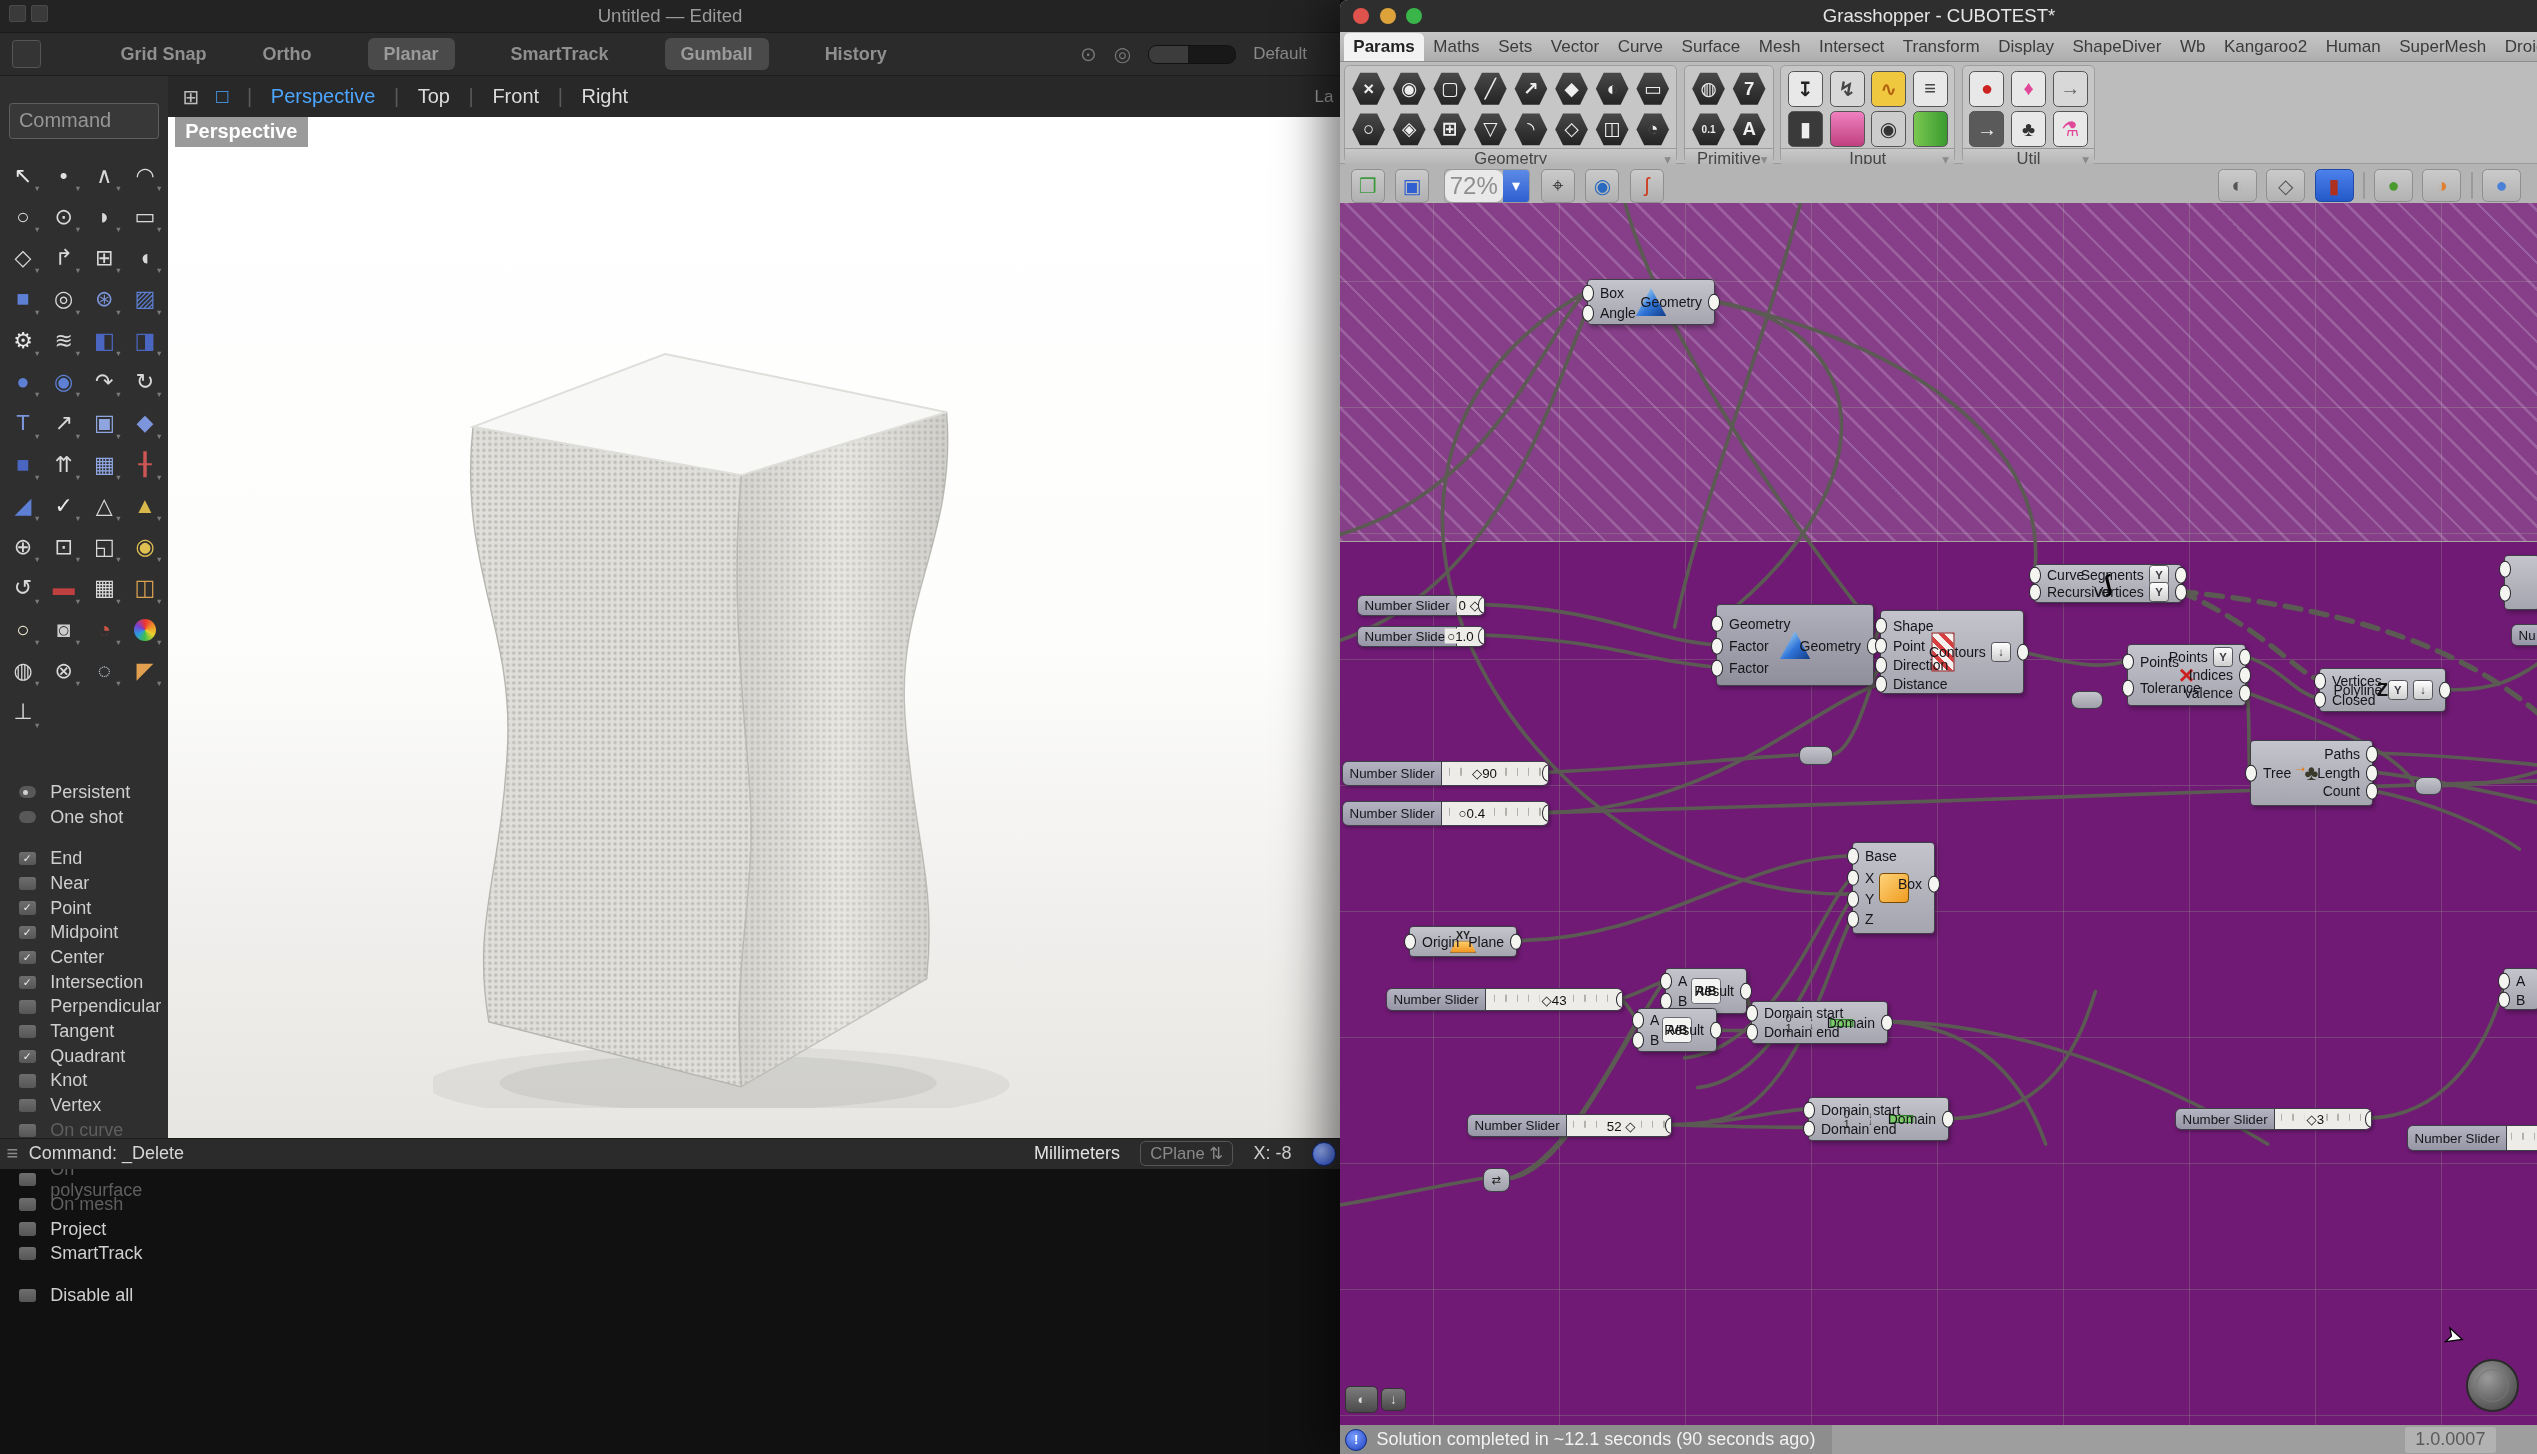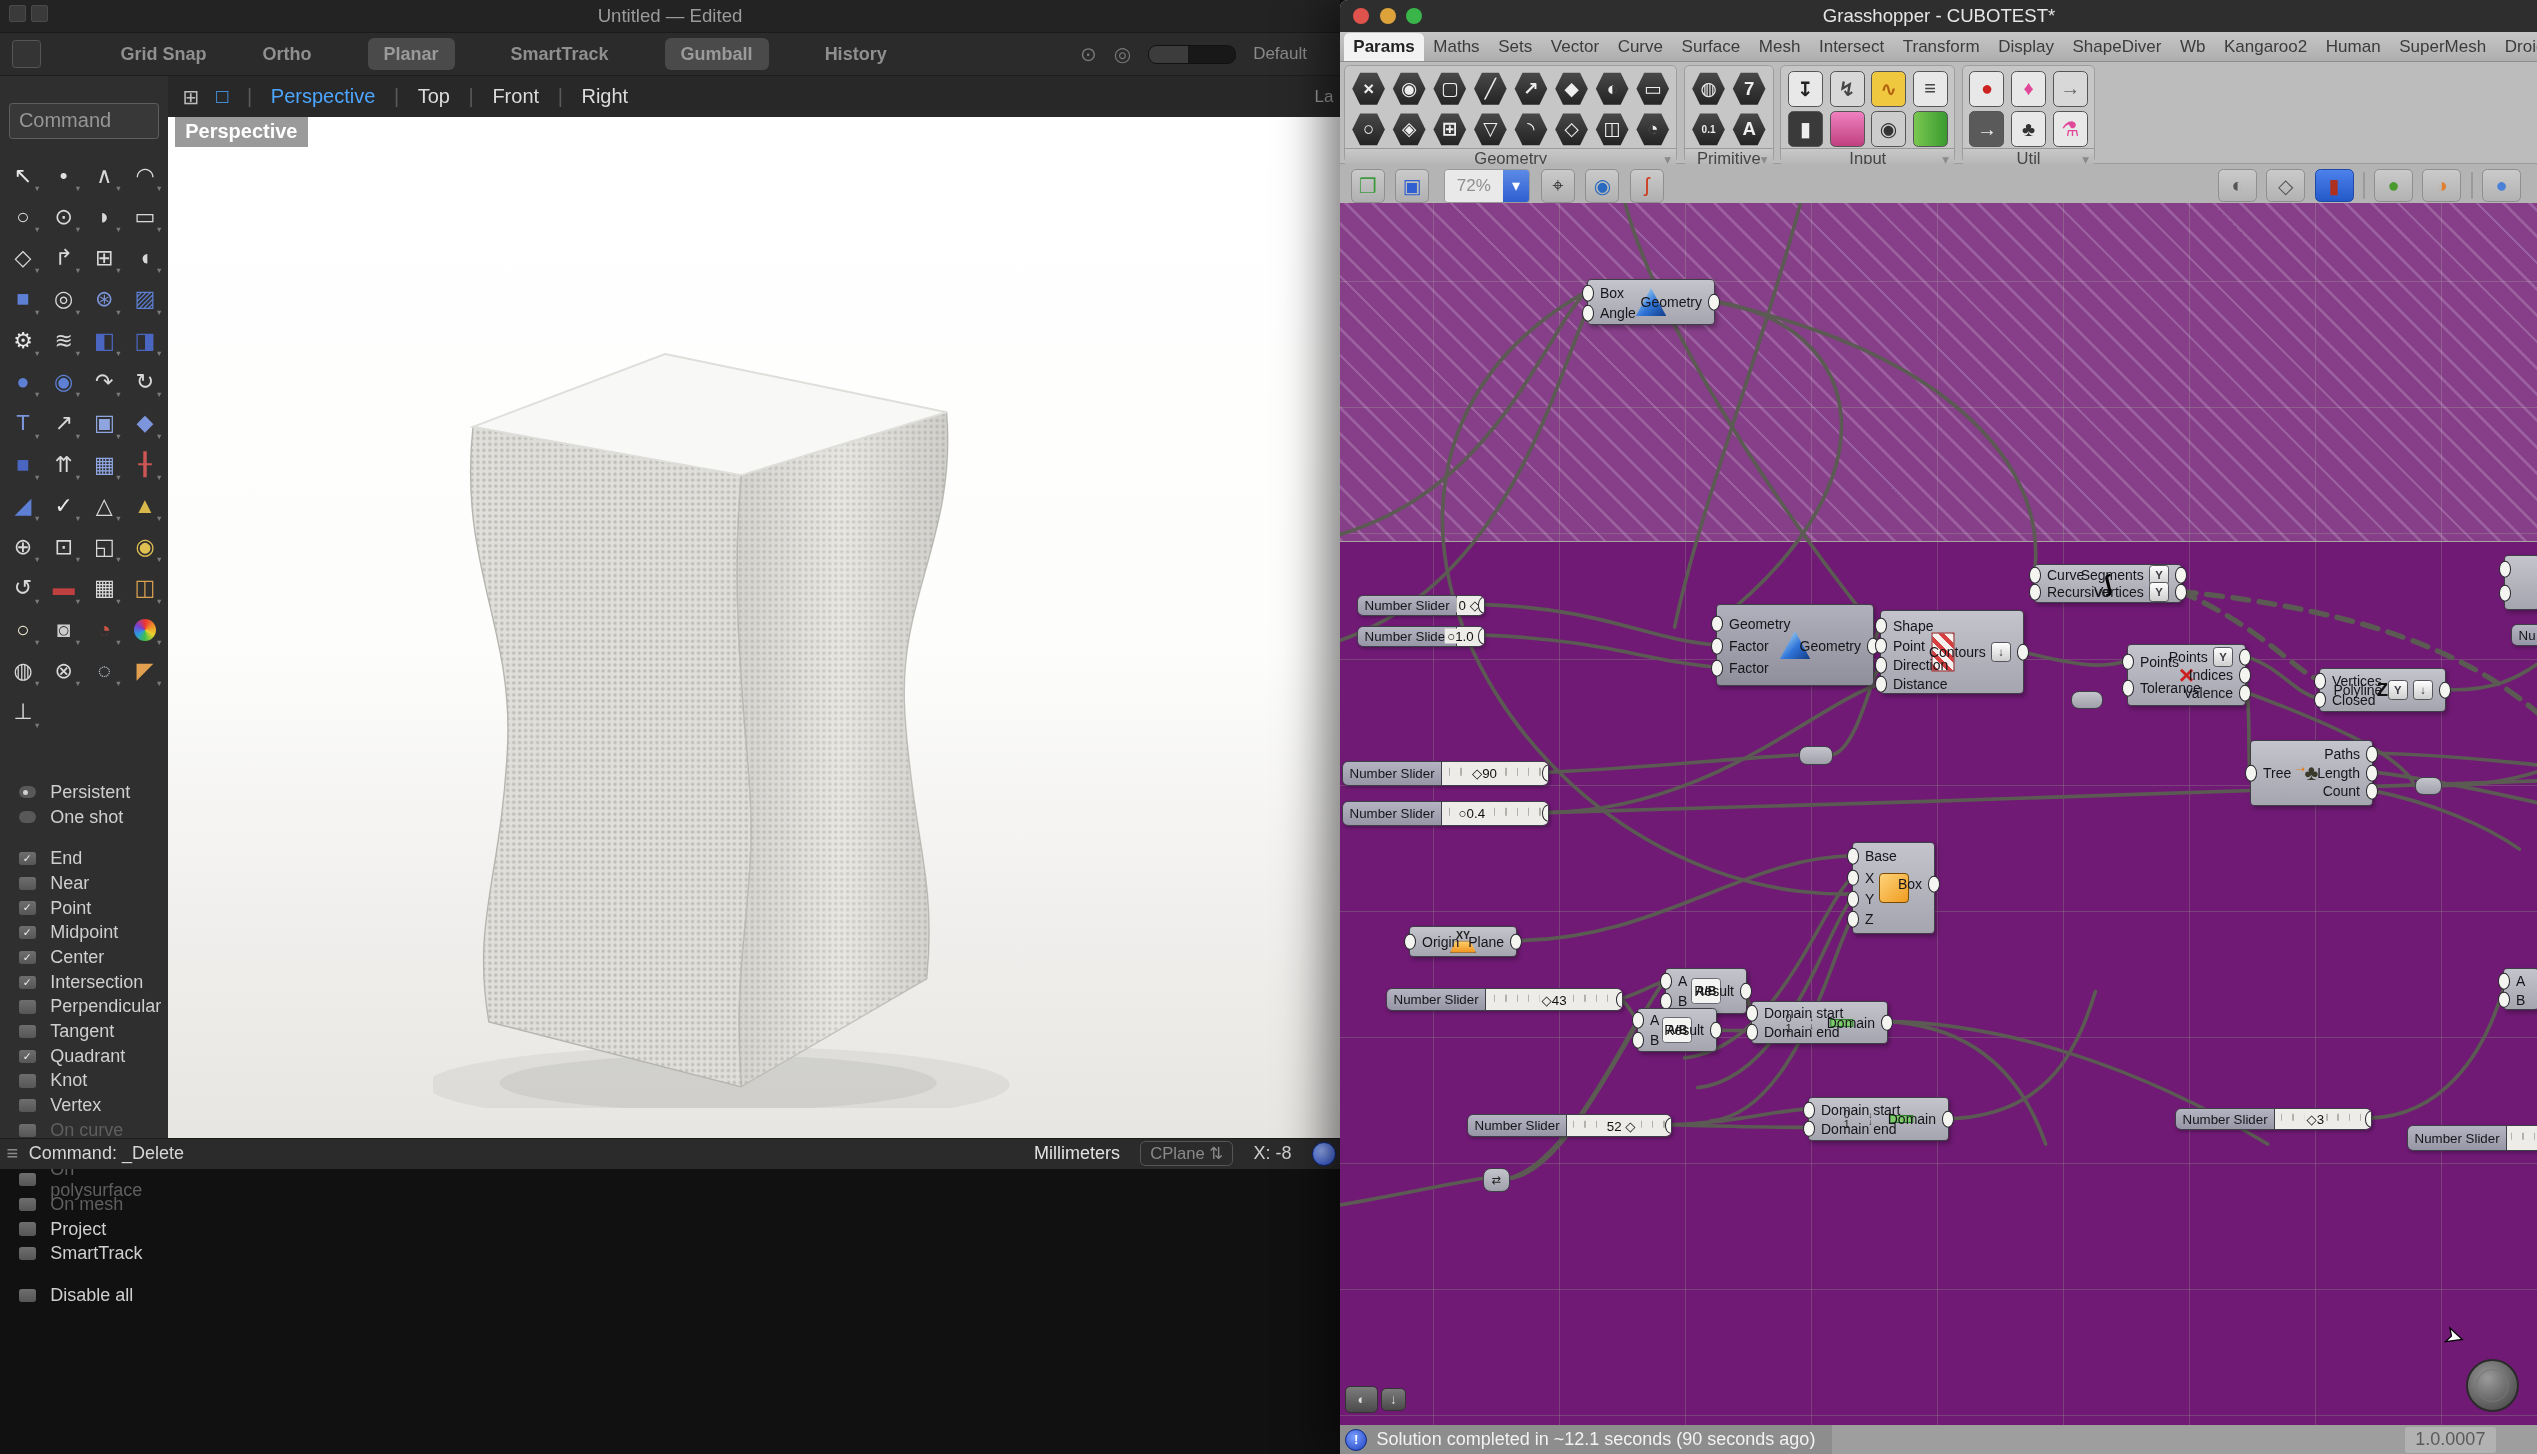--- a/index.html
+++ b/index.html
@@ -88,21 +88,21 @@
   .g-tile{width:33px;height:34px;border-radius:5.3px;border:1.3px solid #555;display:flex;align-items:center;
           justify-content:center;font-size:20px;font-weight:bold;}
   .g-glabel{height:22.5px;background:linear-gradient(#c8c8c8,#b0b0b0);border-top:0.7px solid #999;
             border-radius:0 0 4px 4px;color:#454545;font-size:16.6px;display:flex;align-items:center;
             justify-content:center;position:relative;}
   .g-glabel .dd{position:absolute;right:5.3px;color:#8a8a8a;font-size:13.3px;}
   .g-toolbar{height:44px;background:#b4b4b4;border-bottom:1.3px solid #949494;display:flex;align-items:center;position:relative;}
   .g-tbtn{width:32px;height:32px;margin-left:10.6px;background:linear-gradient(#cacaca,#b0b0b0);
           border:1.3px solid #8f8f8f;border-radius:5.3px;display:flex;align-items:center;justify-content:center;font-size:20px;}
   .g-zoom{display:flex;margin-left:14.6px;height:32px;border:1.3px solid #9a9a9a;border-radius:4px;overflow:hidden;}
-  .g-zoomval{width:58px;background:#e9e9e9;color:#8f8f8f;font-size:17px;display:flex;align-items:center;justify-content:center;}
+  .g-zoomval{width:58px;background:#e9e9e9;color:#8f8f8f;font-size:24px;display:flex;align-items:center;justify-content:center;border-radius:8px;}
   .g-zoomdd{width:26.5px;background:linear-gradient(#5b8ae6,#2f5fd0);color:#fff;font-size:16px;
             display:flex;align-items:center;justify-content:center;}
   .g-tbright{position:absolute;right:17px;display:flex;align-items:center;gap:9.3px;}
   .g-pvbtn{width:37px;height:30.5px;background:linear-gradient(#cacaca,#b2b2b2);border:1.3px solid #8f8f8f;
            border-radius:5.3px;display:flex;align-items:center;justify-content:center;font-size:20px;}
   .g-pvbtn.active{background:linear-gradient(#4d82ec,#2358c8);border-color:#1d49a8;}
   .g-pvsep{width:2px;height:26.5px;background:#9a9a9a;border-radius:1.3px;}
 
   
   .g-canvas{position:absolute;top:203px;bottom:30.5px;left:0;right:0;overflow:hidden;background:#701a75;}

